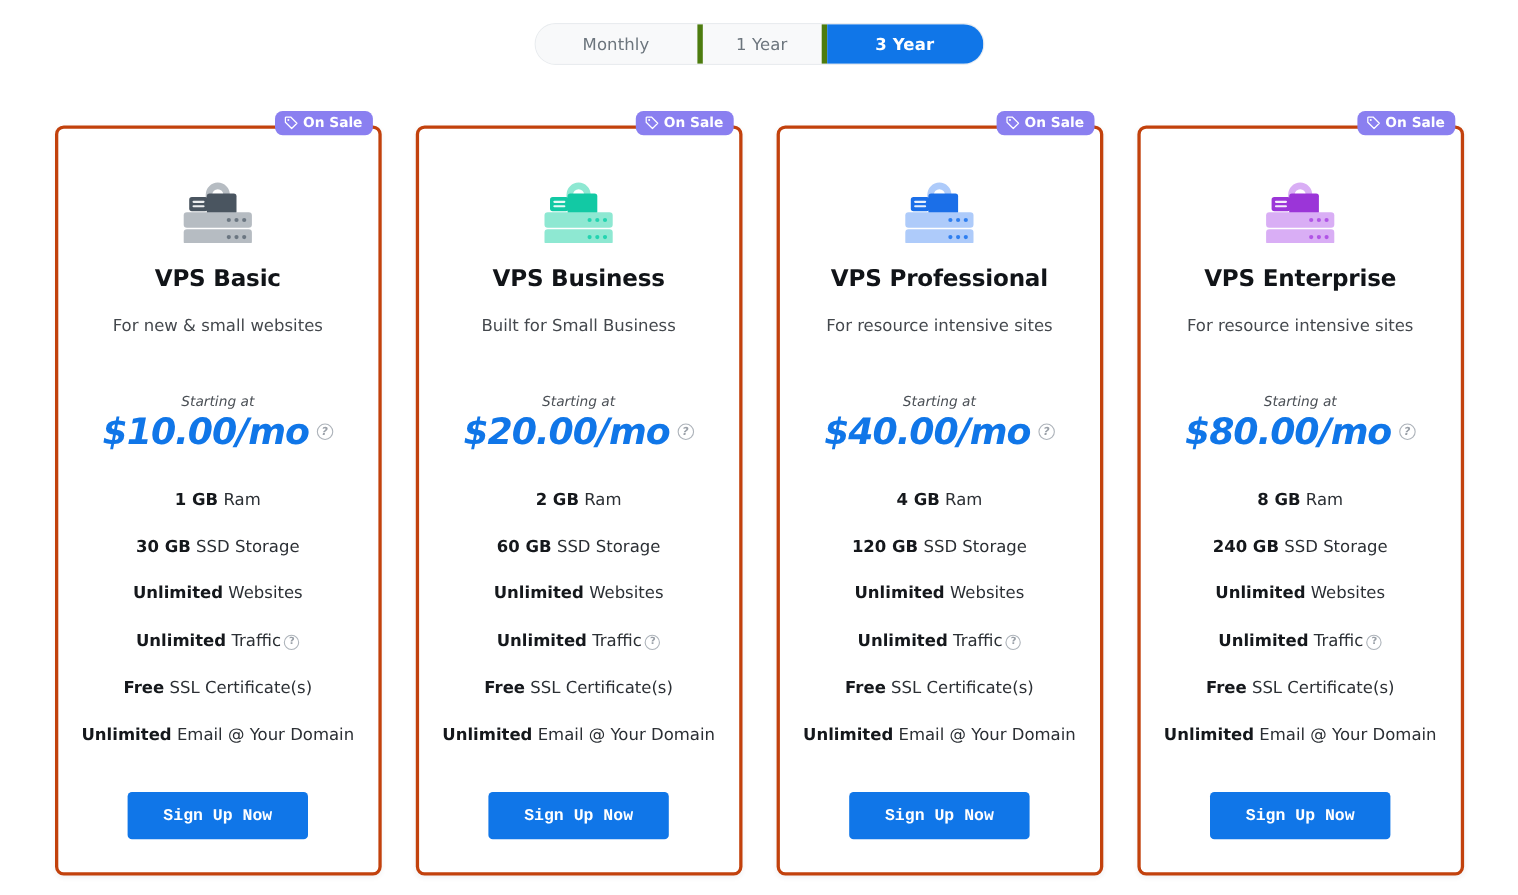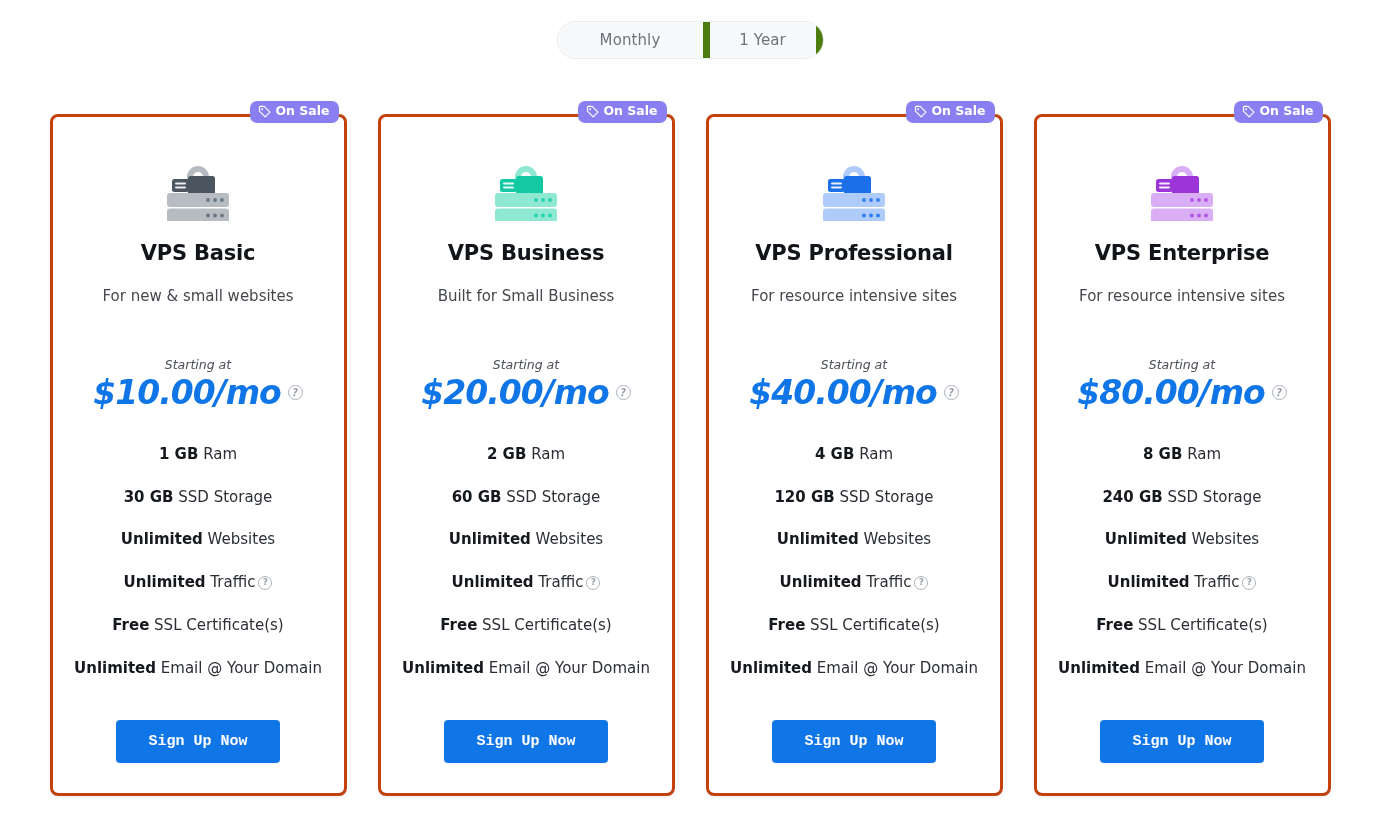--- a/index.html
+++ b/index.html
@@ -25,21 +25,21 @@
     border: 1px solid #e9ecef;
     height: 38px;
   }
   .toggle-opt {
     display: flex;
     align-items: center;
     justify-content: center;
     font-size: 15px;
     color: #6c757d;
     background: #f8f9fa;
-    border-right: 7px solid #4d7c0f;
+    border-right: 5px solid #4d7c0f;
     cursor: pointer;
     letter-spacing: .1px;
   }
   .toggle-opt.o1 { width: 152px; }
   .toggle-opt.o2 { width: 113px; }
   .toggle-opt.o3 { width: 142px; border-right: none; }
   .toggle-opt.active {
     background: #1076e8;
     color: #ffffff;
     font-weight: 600;
@@ -169,20 +169,21 @@
     min-width: 160px;
   }
 </style>
 </head>
 <body>
 
 <div class="toggle-wrap">
   <div class="toggle" id="toggle">
       <div class="toggle-opt o1">Monthly</div>
       <div class="toggle-opt o2">1 Year</div>
+      <div class="toggle-opt o3 active">3 Year</div>
     </div>
 </div>
 
 <div class="cards" id="cards">
     <div class="card-outer">
       <div class="badge">
         <span>
           <svg width="13" height="13" viewBox="0 0 16 16" fill="none" xmlns="http://www.w3.org/2000/svg">
             <path d="M1.8 7.6V2.6a.9.9 0 0 1 .9-.9h5l7 7-5.9 5.9-7-7z" stroke="#ffffff" stroke-width="1.4" stroke-linejoin="round"></path>
             <circle cx="5.1" cy="5.1" r="1.15" fill="#ffffff"></circle>

